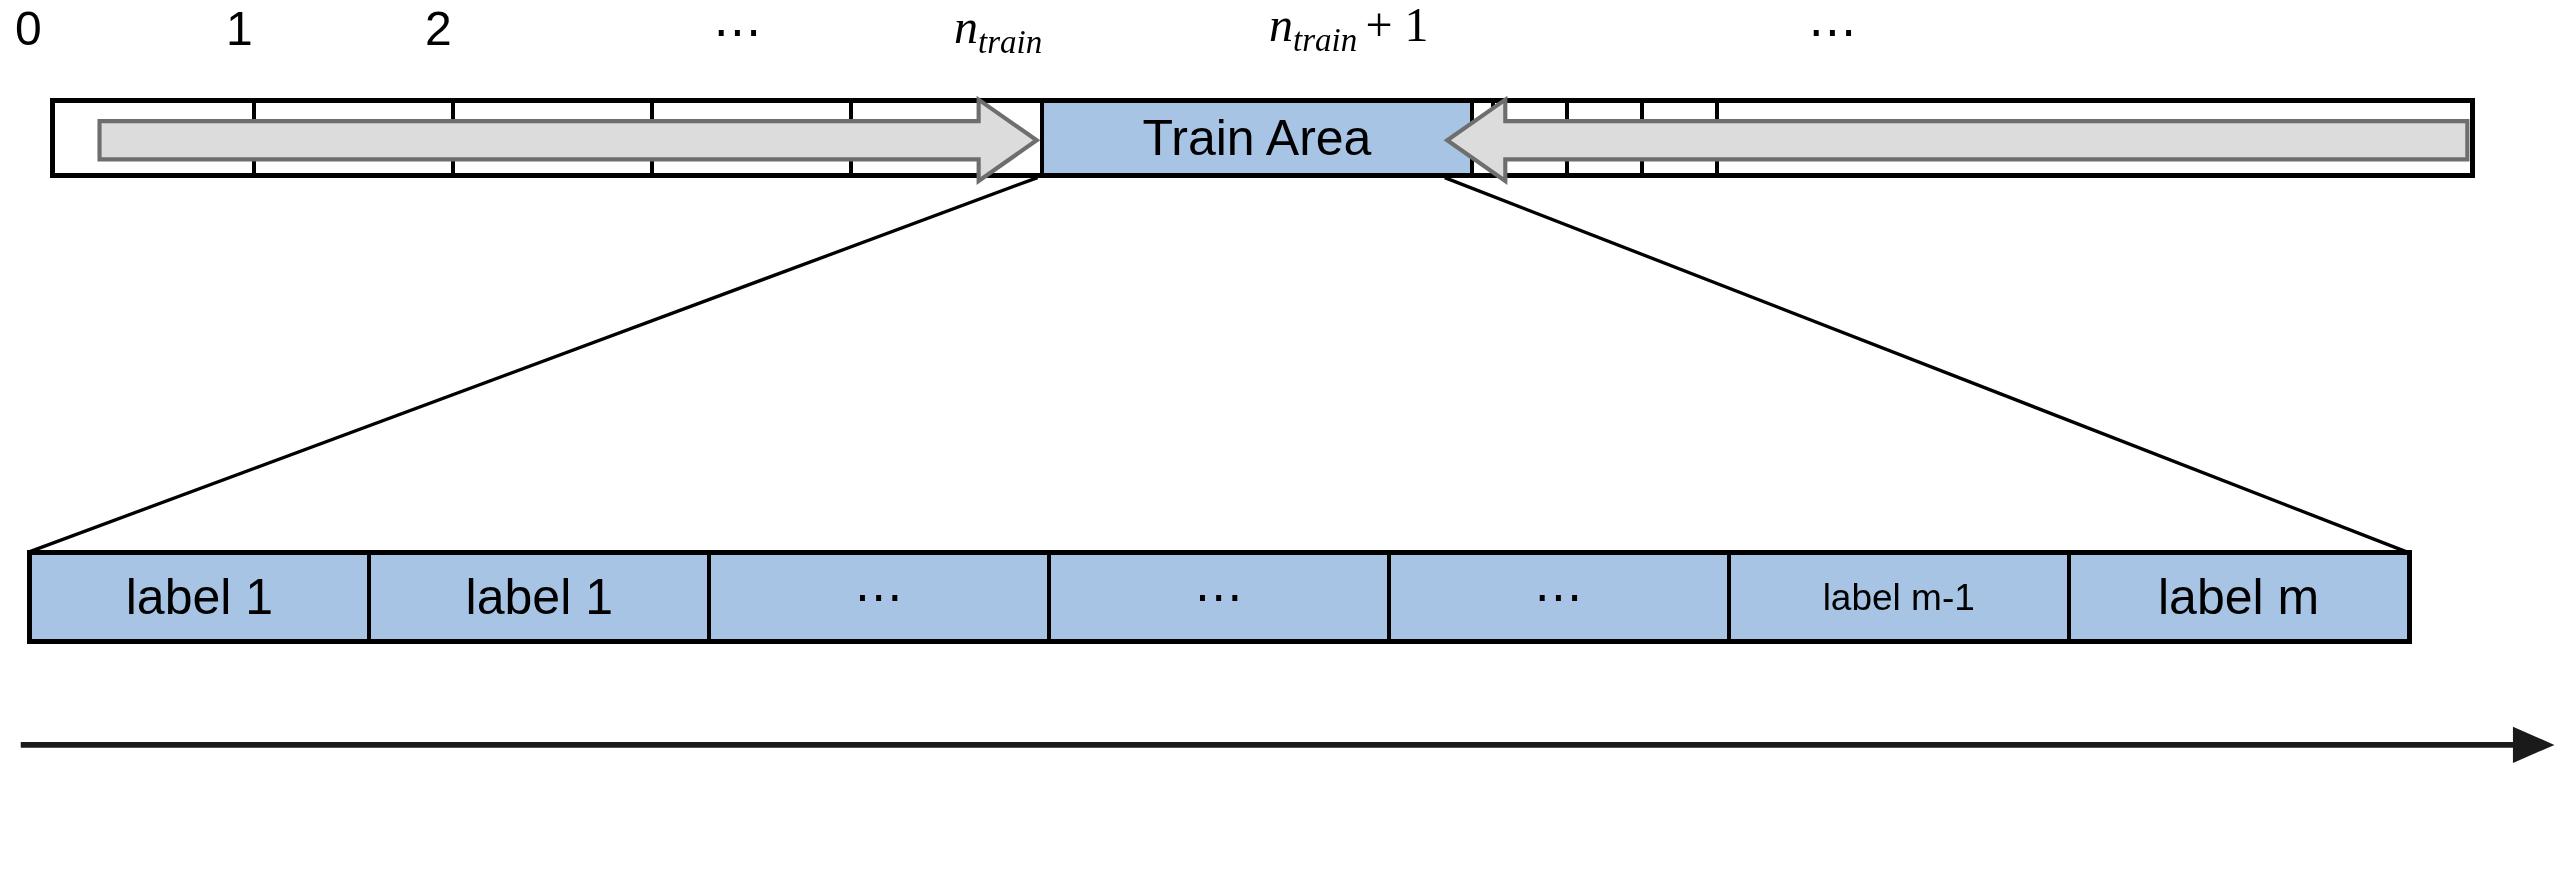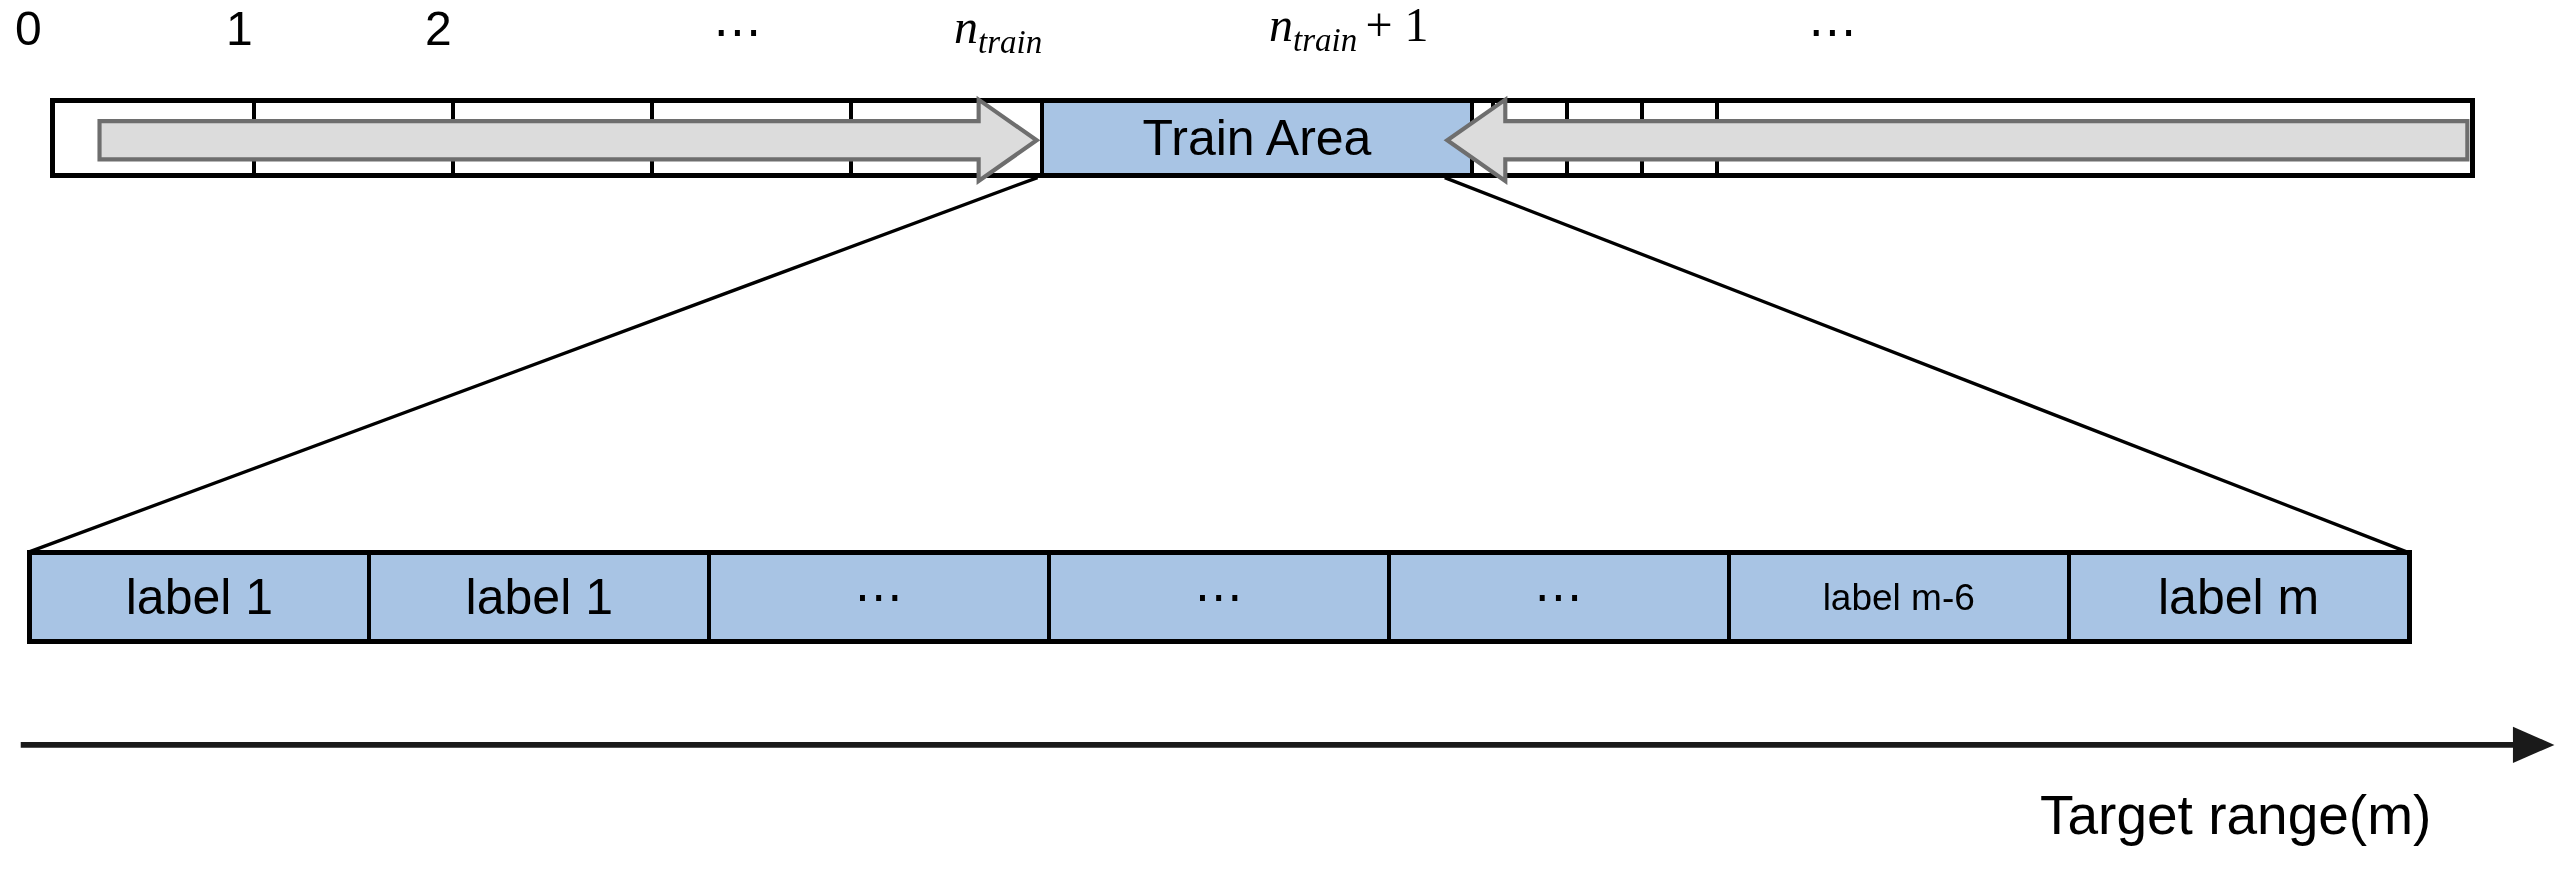--- a/index.html
+++ b/index.html
@@ -88,28 +88,27 @@
     <div class="lcell">
       <span class="dots3">⋯</span>
       </div>
     <div class="lcell">
       <span class="dots3">⋯</span>
       </div>
     <div class="lcell">
       <span class="dots3">⋯</span>
       </div>
     <div class="lcell">
-      <span class="small">label m-6</span>
+      <span class="small">label m-1</span>
       </div>
     <div class="lcell">
       <span>label m</span>
       </div>
   </div>
 
-  <div id="axislabel">Target range(m)</div>
 
   <svg class="overlay" viewBox="0 0 3106 1062" xmlns="http://www.w3.org/2000/svg">
 
     <g>
       <path d="M 120,146 L 1180,146 L 1180,120 L 1250,169 L 1180,218 L 1180,192 L 120,192 Z" fill="#DCDCDC" stroke="#6E6E6E" stroke-width="5" stroke-linejoin="miter"></path>
     </g>
 
     <g>
       <path d="M 2975,146 L 1815,146 L 1815,120 L 1745,169 L 1815,218 L 1815,192 L 2975,192 Z" fill="#DCDCDC" stroke="#6E6E6E" stroke-width="5" stroke-linejoin="miter"></path>
     </g>

